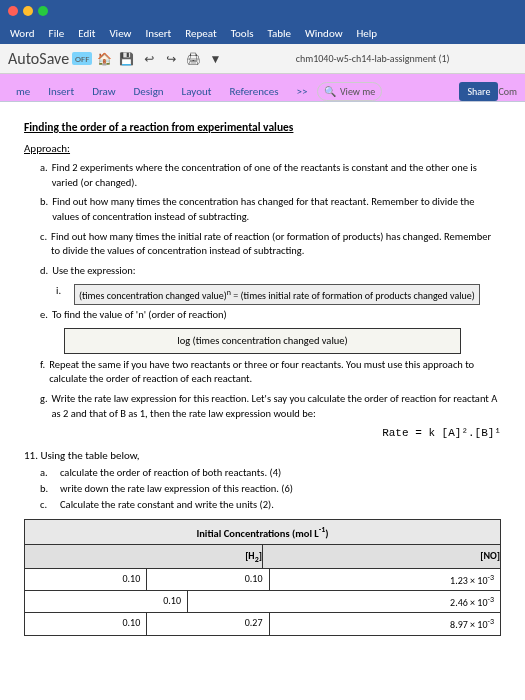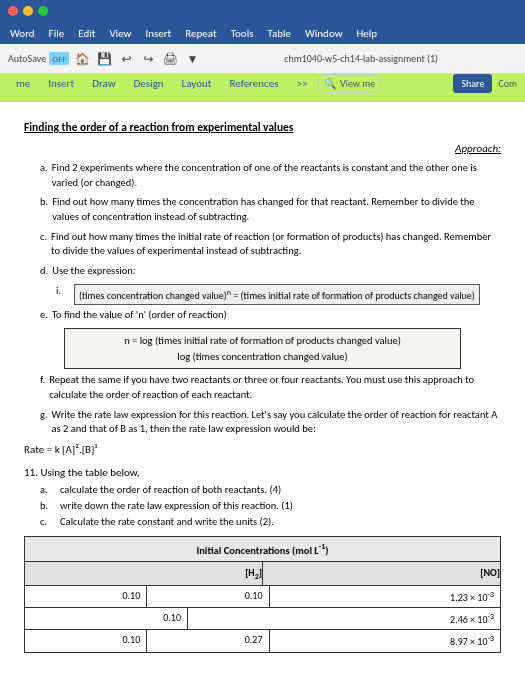--- a/index.html
+++ b/index.html
@@ -59,21 +59,21 @@
       padding: 0 8px;
       gap: 4px;
       border-bottom: 1px solid #d0d0d0;
       font-size: 10px;
     }
     .toolbar-section {
       display: flex;
       align-items: center;
       gap: 3px;
     }
-    .autosave-label { color: #444; font-size: 10px; }
+    .autosave-label { color: #444; font-size: 16px; }
     .off-badge {
       background: #7dd3fc;
       color: #555;
       font-size: 9px;
       padding: 1px 3px;
       border-radius: 2px;
     }
     .toolbar-icon {
       width: 18px;
       height: 18px;
@@ -87,24 +87,24 @@
     }
     .file-name {
       font-size: 10px;
       color: #444;
       flex: 1;
       text-align: center;
     }
 
     
     .ribbon {
-      background: #bef264;
+      background: #f0abfc;
       height: 28px;
       display: flex;
-      align-items: flex-start;
+      align-items: flex-end;
       padding: 0 8px;
       gap: 2px;
       border-bottom: 1px solid #c0c8d8;
     }
     .ribbon-tab {
       font-size: 11px;
       color: #2b579a;
       padding: 3px 8px;
       cursor: pointer;
       border-radius: 2px;
@@ -117,21 +117,20 @@
       color: #555;
       padding: 2px 6px;
       border: 1px solid #ccc;
       border-radius: 10px;
       cursor: pointer;
     }
     .ribbon-right {
       margin-left: auto;
       display: flex;
       align-items: center;
-      gap: 6px;
     }
     .share-btn {
       background: #2b579a;
       color: white;
       font-size: 10px;
       padding: 3px 8px;
       border-radius: 3px;
       cursor: pointer;
     }
     .com-label {
@@ -149,24 +148,22 @@
 
     
     .section-title {
       font-size: 11.5px;
       font-weight: bold;
       text-decoration: underline;
       margin-bottom: 8px;
     }
     .approach-label {
       font-size: 11px;
-      font-style: italic;
       text-decoration: underline;
       margin-bottom: 6px;
-      text-align: right;
     }
     .list-item {
       font-size: 10.5px;
       margin-bottom: 5px;
       display: flex;
       gap: 4px;
       line-height: 1.4;
     }
     .list-label {
       min-width: 14px;
@@ -189,23 +186,24 @@
       border: 1px solid #333;
       background: #f5f5f0;
       padding: 4px 8px;
       text-align: center;
       margin: 4px 40px;
       font-size: 10.5px;
       line-height: 1.5;
     }
 
     .rate-expression {
-      text-align: left;
+      text-align: right;
       font-size: 11px;
       margin: 6px 0;
+      font-family: Liberation Mono, monospace;
     }
 
     .question-title {
       font-size: 11px;
       margin: 10px 0 4px 0;
     }
     .sub-item {
       font-size: 10.5px;
       margin-bottom: 3px;
       display: flex;
@@ -332,42 +330,41 @@
     <span class="list-text">Find 2 experiments where the concentration of one of the reactants is constant and the other one is varied (or changed).</span>
   </div>
 
   <div class="list-item">
     <span class="list-label indent-1">b.</span>
     <span class="list-text">Find out how many times the concentration has changed for that reactant. Remember to divide the values of concentration instead of subtracting.</span>
   </div>
 
   <div class="list-item">
     <span class="list-label indent-1">c.</span>
-    <span class="list-text">Find out how many times the initial rate of reaction (or formation of products) has changed. Remember to divide the values of experimental instead of subtracting.</span>
+    <span class="list-text">Find out how many times the initial rate of reaction (or formation of products) has changed. Remember to divide the values of concentration instead of subtracting.</span>
   </div>
 
   <div class="list-item">
     <span class="list-label indent-1">d.</span>
     <span class="list-text">Use the expression:</span>
   </div>
 
   <div class="roman-item">
     <span style="min-width:14px">i.</span>
     <span class="box-highlight" style="margin:0; padding: 2px 4px; border:1px solid #555; background:#eee; font-size:10px;">
       (times concentration changed value)<sup>n</sup> = (times initial rate of formation of products changed value)
     </span>
   </div>
 
   <div class="list-item">
     <span class="list-label indent-1">e.</span>
     <span class="list-text">To find the value of 'n' (order of reaction)</span>
   </div>
 
   <div class="formula-box">
-    <div>n = log (times initial rate of formation of products changed value)</div>
     <div>log (times concentration changed value)</div>
   </div>
 
   <div class="list-item">
     <span class="list-label indent-1">f.</span>
     <span class="list-text">Repeat the same if you have two reactants or three or four reactants. You must use this approach to calculate the order of reaction of each reactant.</span>
   </div>
 
   <div class="list-item">
     <span class="list-label indent-1">g.</span>
@@ -376,21 +373,21 @@
 
   <div class="rate-expression">Rate = k [A]².[B]¹</div>
 
   <p class="question-title">11. Using the table below,</p>
   <div class="sub-item indent-1">
     <span style="min-width:16px">a.</span>
     <span>calculate the order of reaction of both reactants. (4)</span>
   </div>
   <div class="sub-item indent-1">
     <span style="min-width:16px">b.</span>
-    <span>write down the rate law expression of this reaction. (1)</span>
+    <span>write down the rate law expression of this reaction. (6)</span>
   </div>
   <div class="sub-item indent-1">
     <span style="min-width:16px">c.</span>
     <span>Calculate the rate constant and write the units (2).</span>
   </div>
 
   <div class="table-container">
     <div class="main-header">
       Initial Concentrations (mol L<sup>-1</sup>)
     </div>

